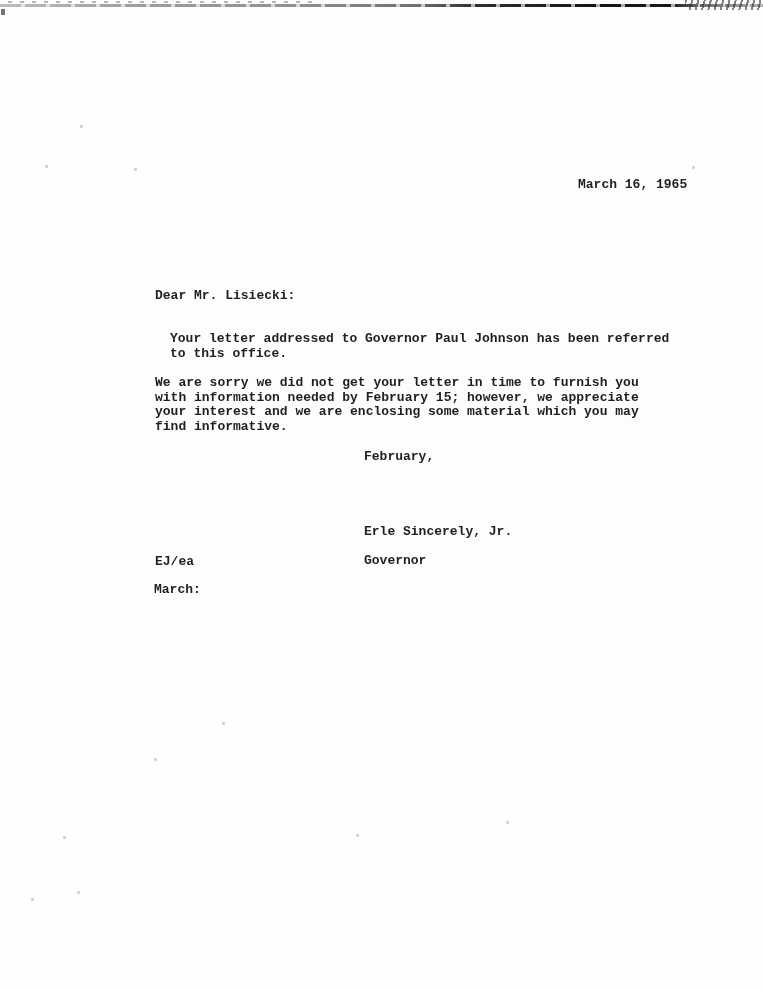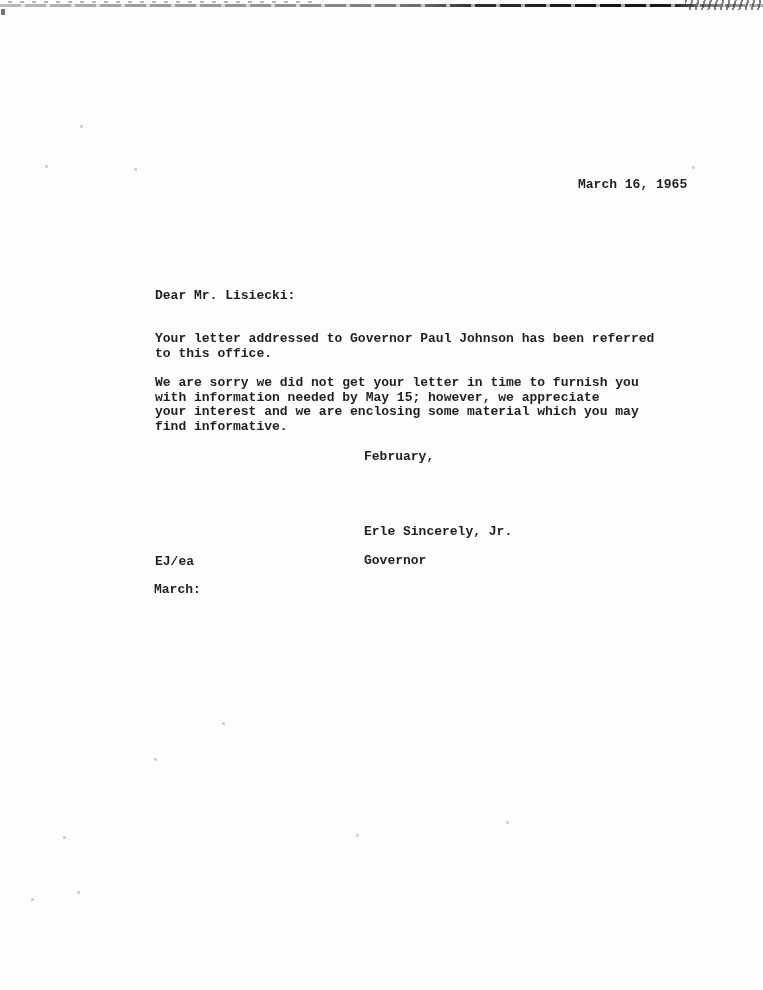--- a/index.html
+++ b/index.html
@@ -22,21 +22,21 @@
     line-height: 14.7px;
     font-weight: 700;
     color: #1f1f1f;
     white-space: pre-line;
     letter-spacing: 0;
   }
   
   .date       { left: 578px; top: 178px; }
   .addr       { left: 155px; top: 240px; }
   .salutation { left: 155px; top: 289px; }
-  .p1         { left: 155px; top: 332px; width: 512px; }
+  .p1         { left: 170px; top: 332px; width: 512px; }
   .p2         { left: 155px; top: 376px; width: 512px; }
   .valediction{ left: 364px; top: 450px; }
   .sig        { left: 364px; top: 510px; }
   .initials   { left: 155px; top: 555px; }
   .encl       { left: 154px; top: 583px; }
 
   
   .scan-edge { position: absolute; top: 0; left: 0; width: 763px; height: 12px; }
   .se-ticks {
     position: absolute; top: 1px; left: 8px; width: 310px; height: 2px;
@@ -84,21 +84,21 @@
 
   <div class="txt date">March 16, 1965</div>
 
 
   <div class="txt salutation">Dear Mr. Lisiecki:</div>
 
   <div class="txt p1">Your letter addressed to Governor Paul Johnson has been referred
 to this office.</div>
 
   <div class="txt p2">We are sorry we did not get your letter in time to furnish you
-with information needed by May 15; however, we appreciate
+with information needed by February 15; however, we appreciate
 your interest and we are enclosing some material which you may
 find informative.</div>
 
   <div class="txt valediction">February,</div>
 
   <div class="txt sig">
     <div>Erle Sincerely, Jr.</div>
     <div>Governor</div>
   </div>
 

